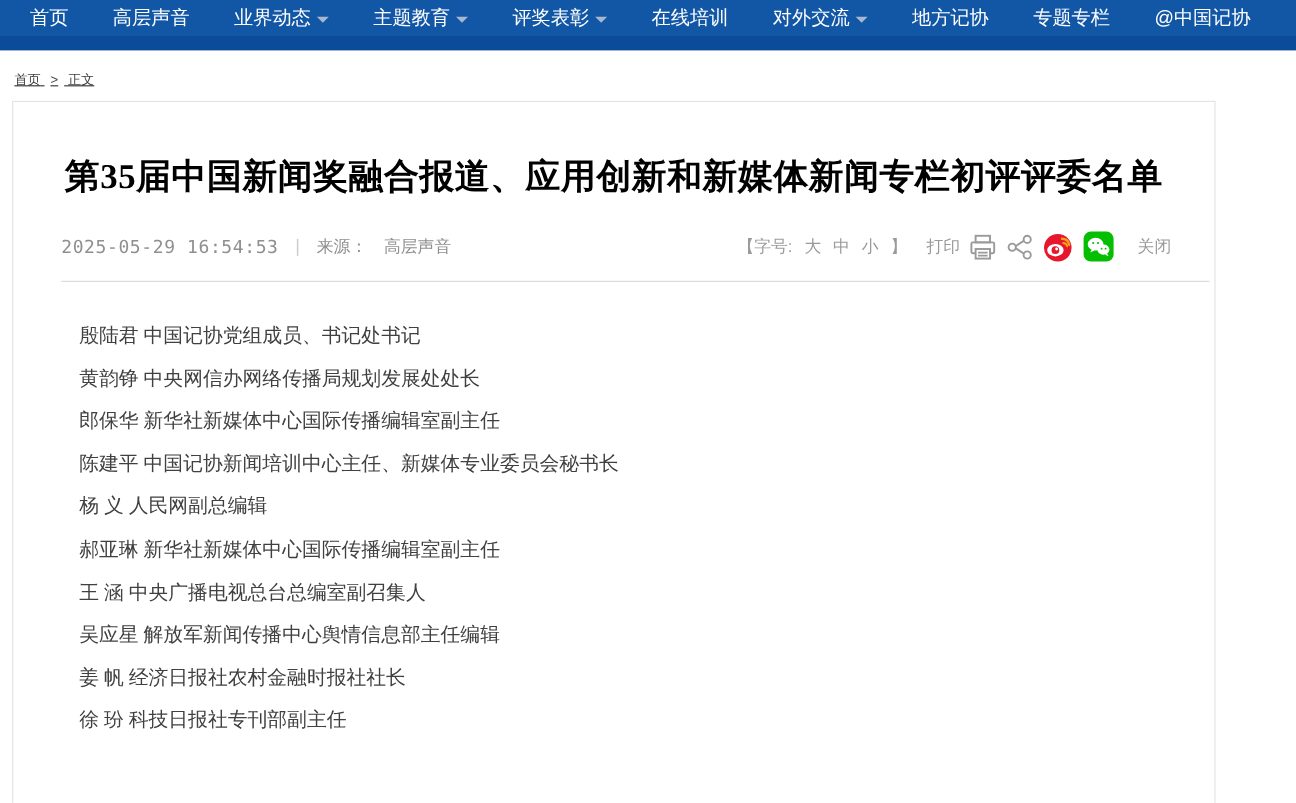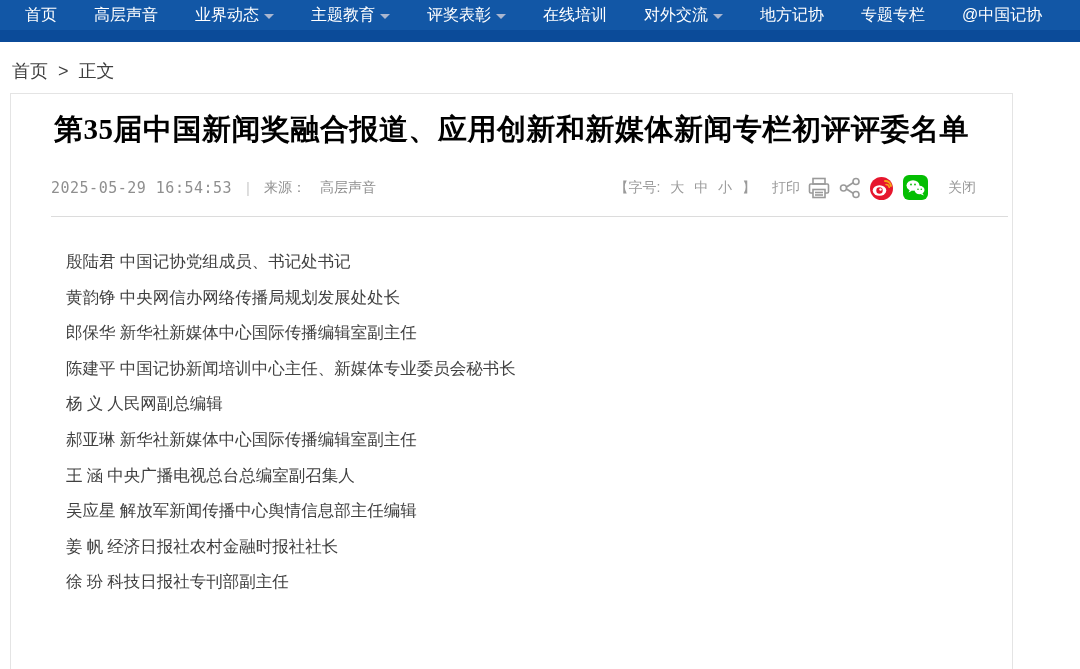--- a/index.html
+++ b/index.html
@@ -10,29 +10,29 @@
   .nav-bar { height:30px; background:#1257a6; display:flex; align-items:center;
     padding-left:25px; }
   .nav-item { color:#ffffff; font-size:16px; margin-right:37px; white-space:nowrap;
     display:flex; align-items:center; cursor:pointer; }
   .nav-item .caret { width:0; height:0; margin-left:5px; margin-top:2px;
     border-left:5px solid transparent; border-right:5px solid transparent;
     border-top:5px solid #a9b6cf; }
   .nav-strip { height:12px; background:#0b4b99; }
 
   
-  .breadcrumb { margin:17px 0 10px 12px; font-size:18px; color:#3f3f3f; }
+  .breadcrumb { margin:17px 0 10px 12px; font-size:11px; color:#3f3f3f;text-decoration:underline; }
   .breadcrumb .sep { margin:0 5px; color:#3f3f3f; }
   .breadcrumb .crumb-home { cursor:pointer; }
 
   
   .article-box { margin-left:10px; width:1003px; height:600px;
     border:1px solid #e4e4e4; background:#ffffff; }
 
-  .article-title { margin-top:16px; text-align:center; font-size:29px; font-weight:bold;
+  .article-title { margin-top:43px; text-align:center; font-size:29px; font-weight:bold;
     color:#000000; font-family:"Liberation Serif", serif; letter-spacing:0.5px; }
 
   .meta-row { margin:24px 36px 0 40px; display:flex; justify-content:space-between;
     align-items:center; color:#8f8f8f; font-size:14px; }
   .meta-left { display:flex; align-items:flex-start; }
   .meta-date { font-family:"DejaVu Sans Mono", monospace; font-size:15px; letter-spacing:0.5px; }
   .meta-pipe { margin:0 14px; color:#cccccc; font-size:15px; }
   .meta-source-label { margin-right:14px; }
   .meta-right { display:flex; align-items:center; font-size:14px; color:#9a9a9a; }
   .fontsize-group span { margin-right:6px; }

